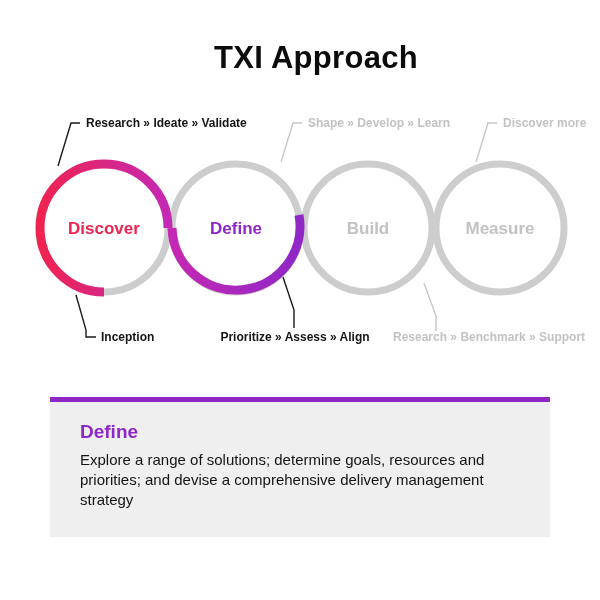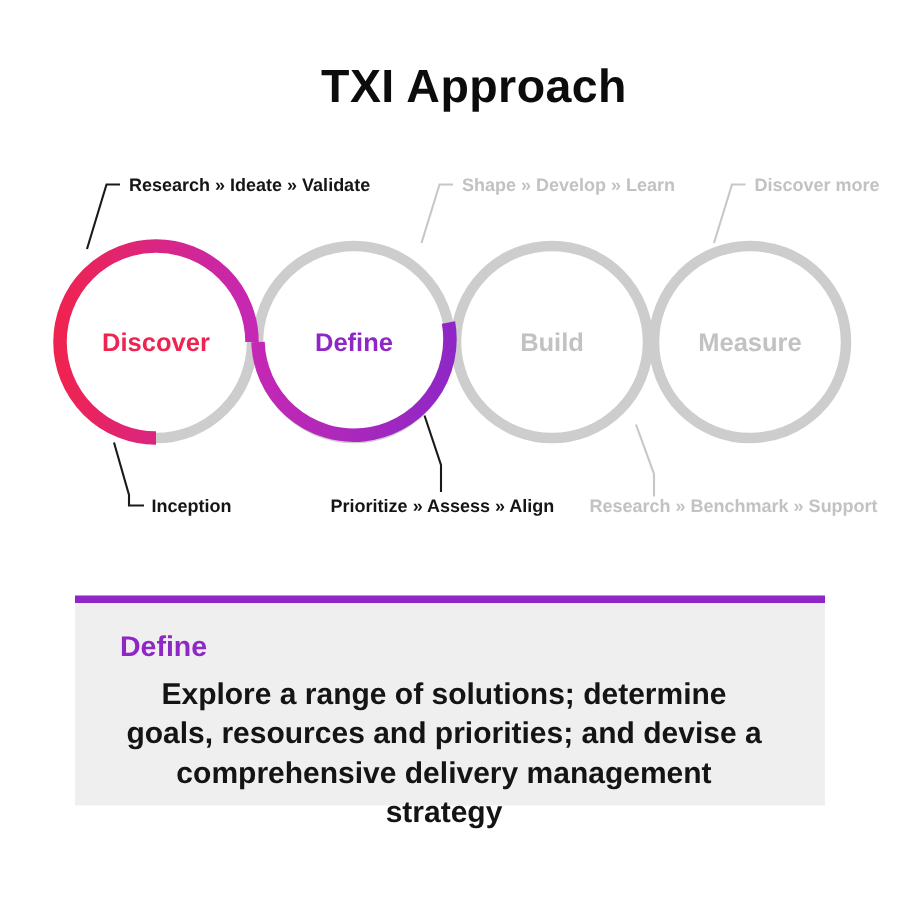--- a/index.html
+++ b/index.html
@@ -21,22 +21,22 @@
   .leader-dark{stroke:#1a1a1a;}
   .leader-gray{stroke:#c7c7c7;}
   .info-card{
     position:absolute;left:50px;top:397px;width:500px;height:140px;
     box-sizing:border-box;background:#efefef;
     border-top:5px solid #8F27C6;
     padding:19px 30px;
   }
   .card-heading{margin:0 0 7px 0;font-size:19px;font-weight:700;}
   .card-body{
-    margin:0;font-size:20px;line-height:1.32;font-weight:700;
-    color:#141414;max-width:432px;text-align:center;
+    margin:0;font-size:15px;line-height:1.32;font-weight:400;
+    color:#141414;max-width:432px;
   }
 </style>
 </head>
 <body>
 
 <h1 class="page-title">TXI Approach</h1>
 
 <svg class="diagram" width="600" height="380" viewBox="0 0 600 380">
   <defs>
     <linearGradient id="gradDiscover" x1="0" y1="0" x2="1" y2="0">

